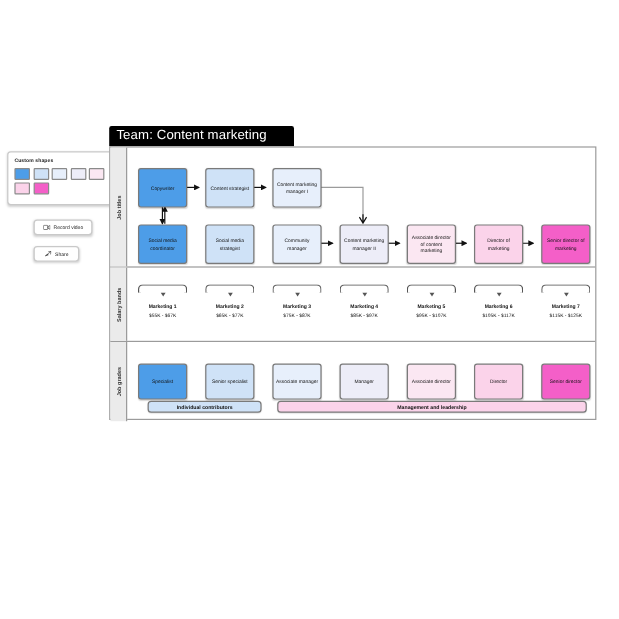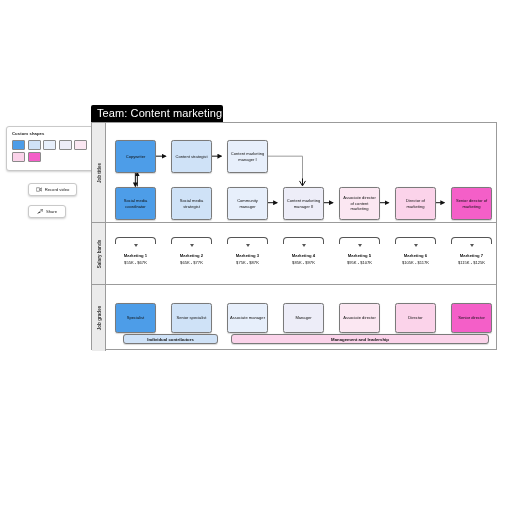--- a/index.html
+++ b/index.html
@@ -35,21 +35,21 @@
     font-size:4.2px;color:#222;
   }
   #record-video-button{top:183px;width:47px;height:11px;}
   #share-button{top:205px;width:36px;height:11px;}
   .mini-icon{display:inline-block;width:6px;height:5px;}
   
   #diagram-title{
     position:absolute;left:91px;top:105px;
     background:#000;color:#fff;
     font-size:11px;letter-spacing:.1px;
-    padding:2px 1px 3px 6px;
+    padding:2px 23px 3px 6px;
     border-radius:2px 2px 0 0;
     white-space:nowrap;
   }
   
   #diagram-frame{
     position:absolute;left:91px;top:122px;width:406px;height:228px;
     background:#ffffff;border:1px solid #9b9b9b;
     box-sizing:border-box;
   }
   

